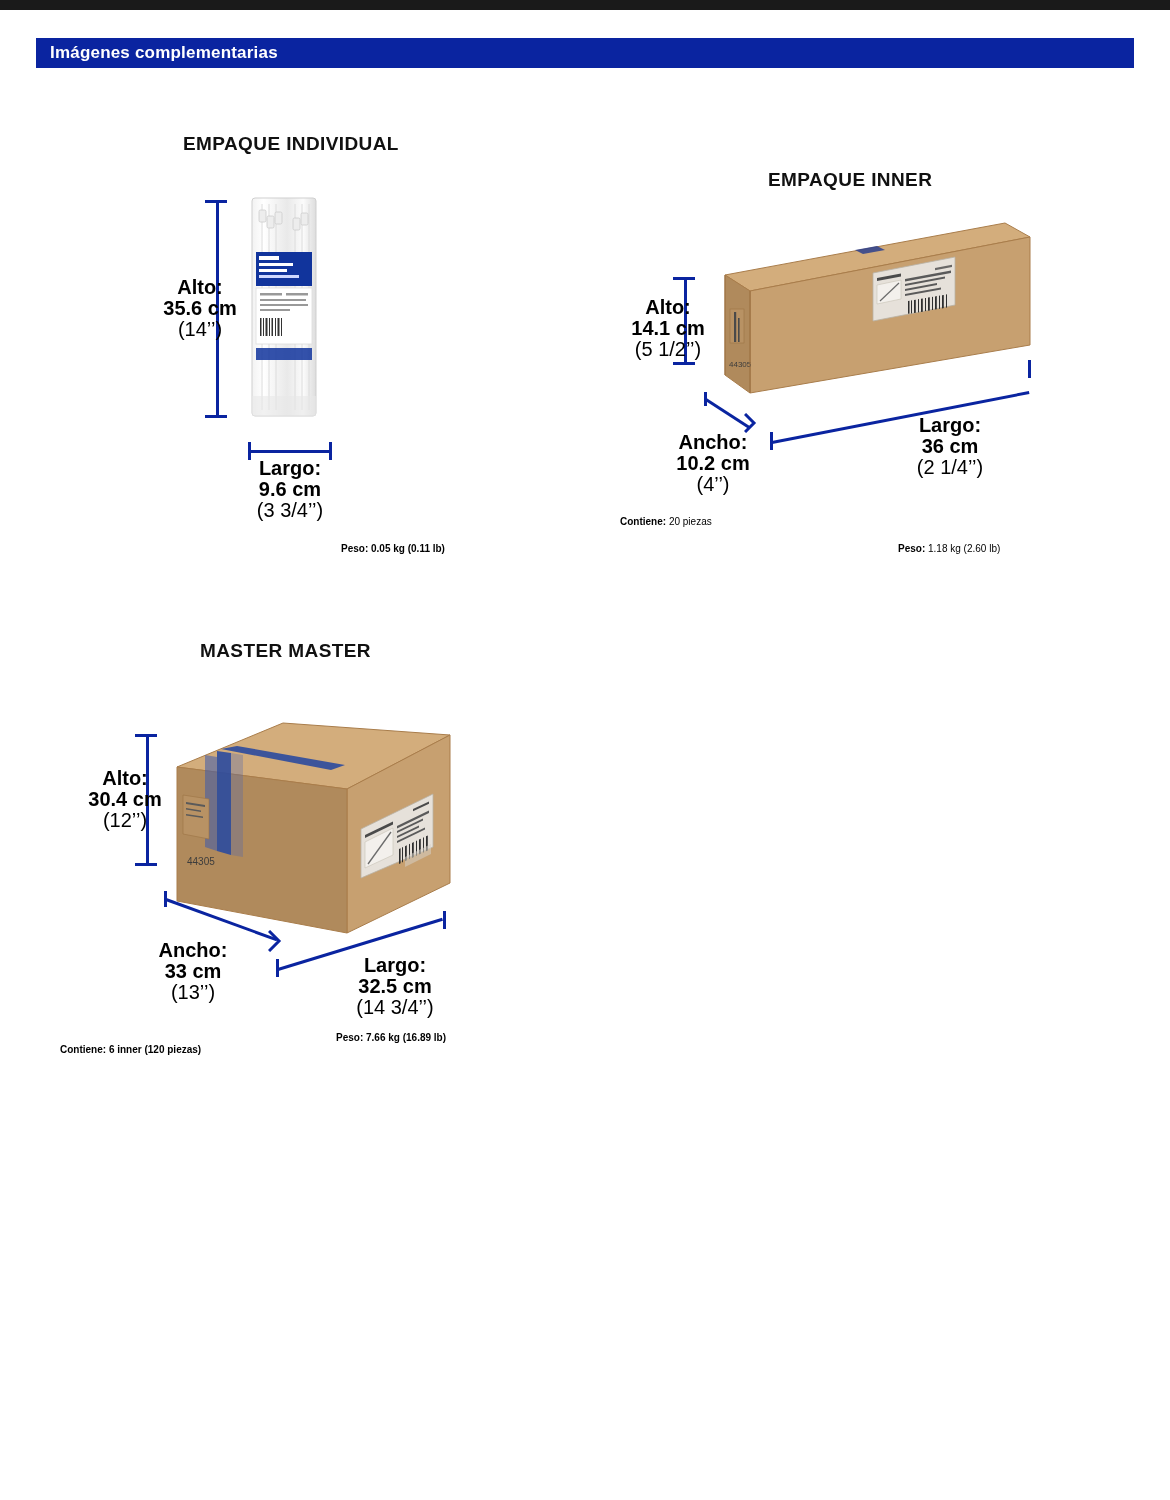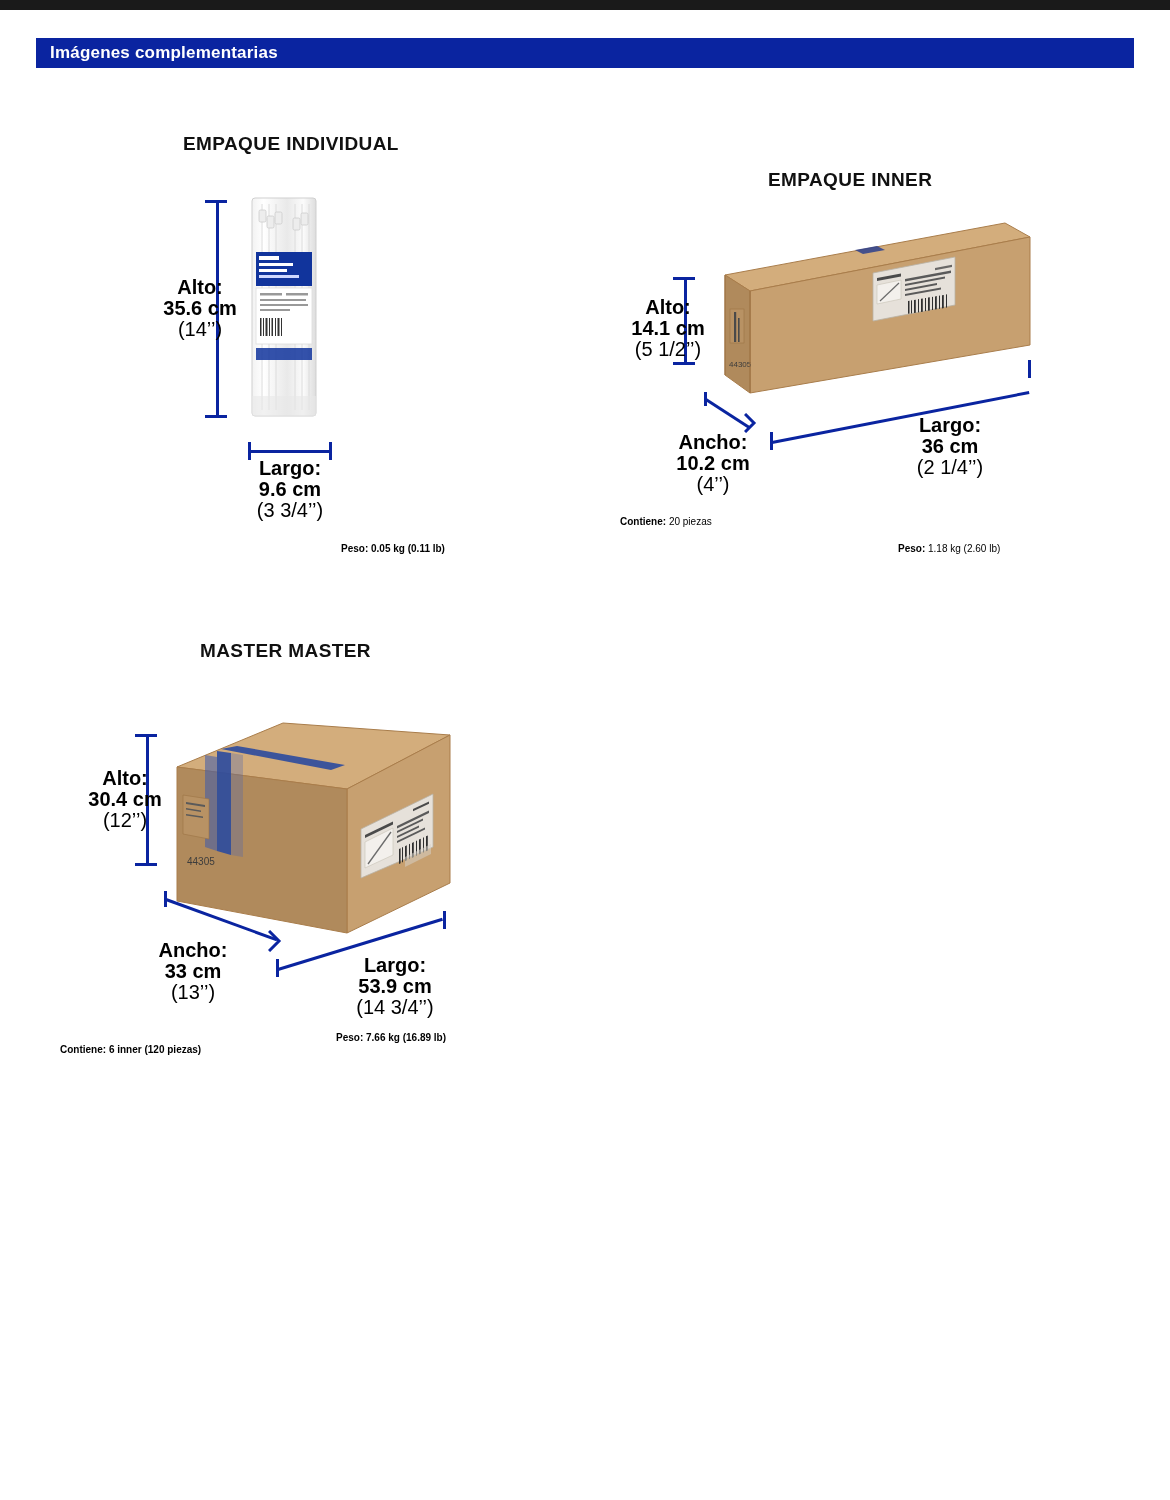--- a/index.html
+++ b/index.html
@@ -385,21 +385,21 @@
   <div><b>33 cm</b></div>
   <div><span>(13’’)</span></div>
 </div>
 
 <div class="diag" style="top:968px; left:278px; width:172px; transform: rotate(-17deg);"></div>
 <div class="cap-v" style="top:959px; left:276px; height:18px;"></div>
 <div class="cap-v" style="top:911px; left:443px; height:18px;"></div>
 
 <div class="dim-label" style="top:955px; left:330px; width:130px;">
   <div><b>Largo:</b></div>
-  <div><b>53.9 cm</b></div>
+  <div><b>32.5 cm</b></div>
   <div><span>(14 3/4’’)</span></div>
 </div>
 
 <div class="foot-label" style="top:1044px; left:60px;">
   <b>Contiene:</b>
   <span style="font-weight:bold;">6 inner (120 piezas)</span>
 </div>
 
 <div class="foot-label" style="top:1032px; left:336px;">
   <b>Peso:</b>

